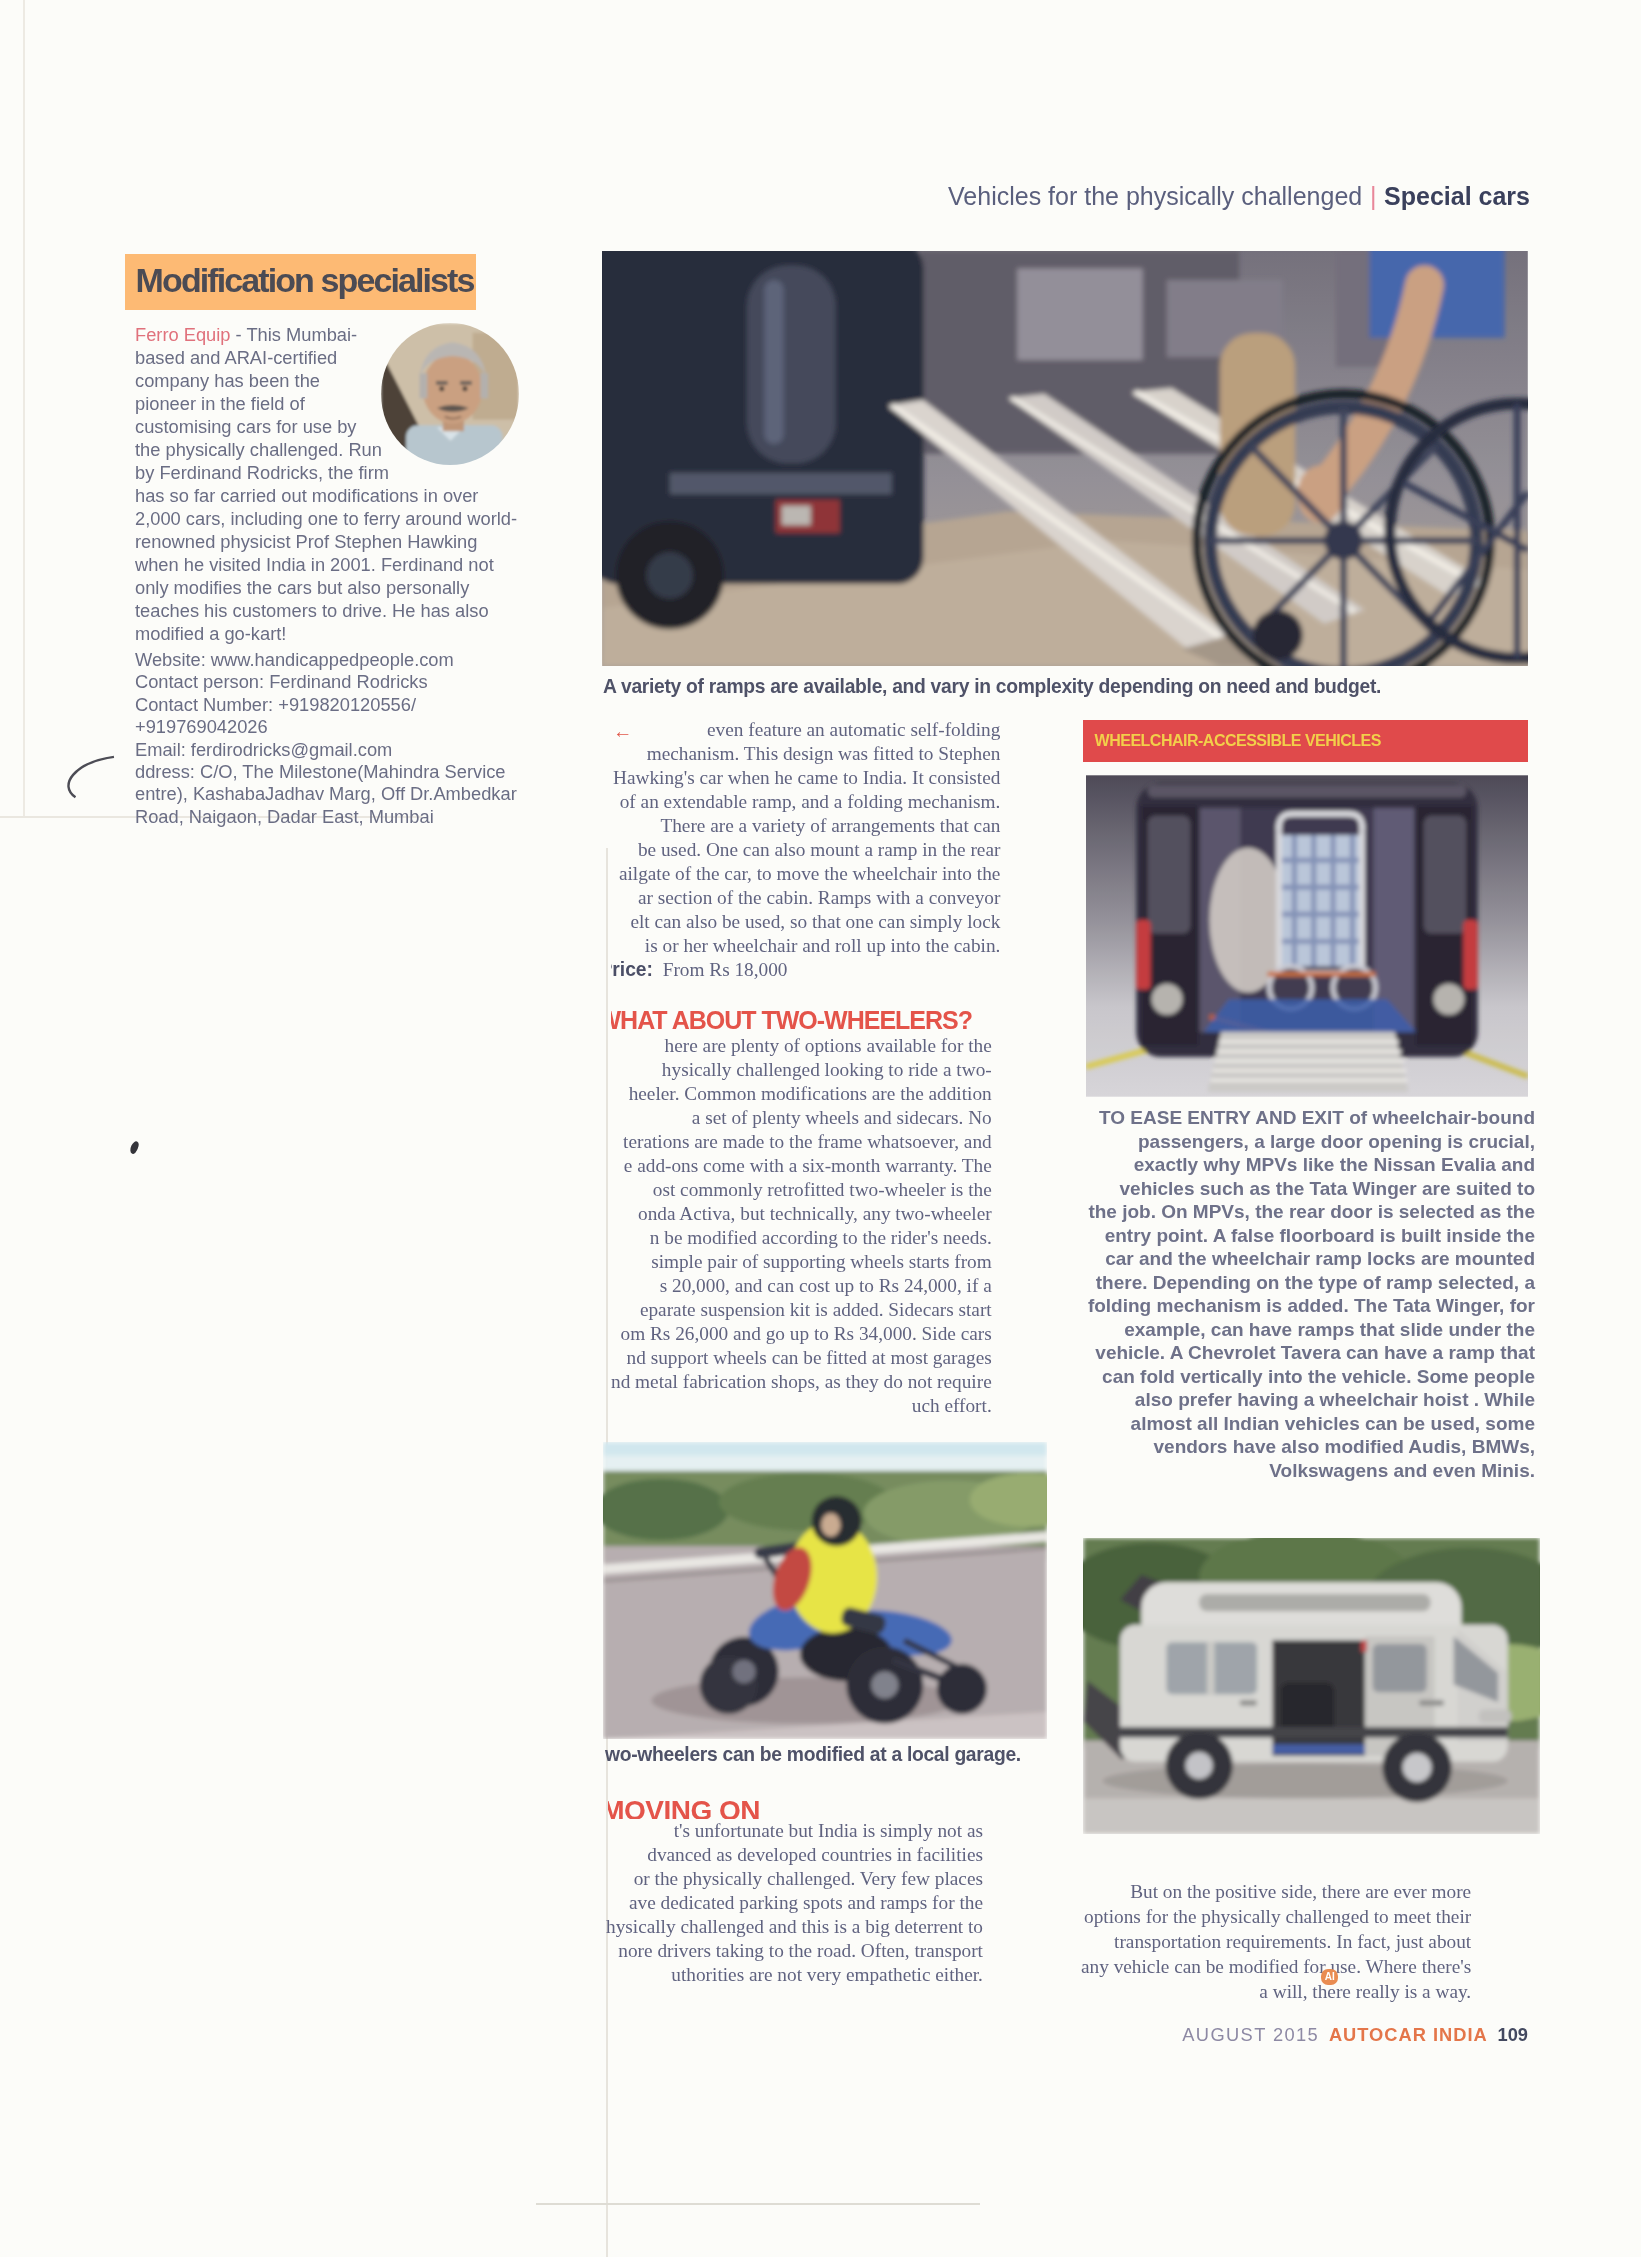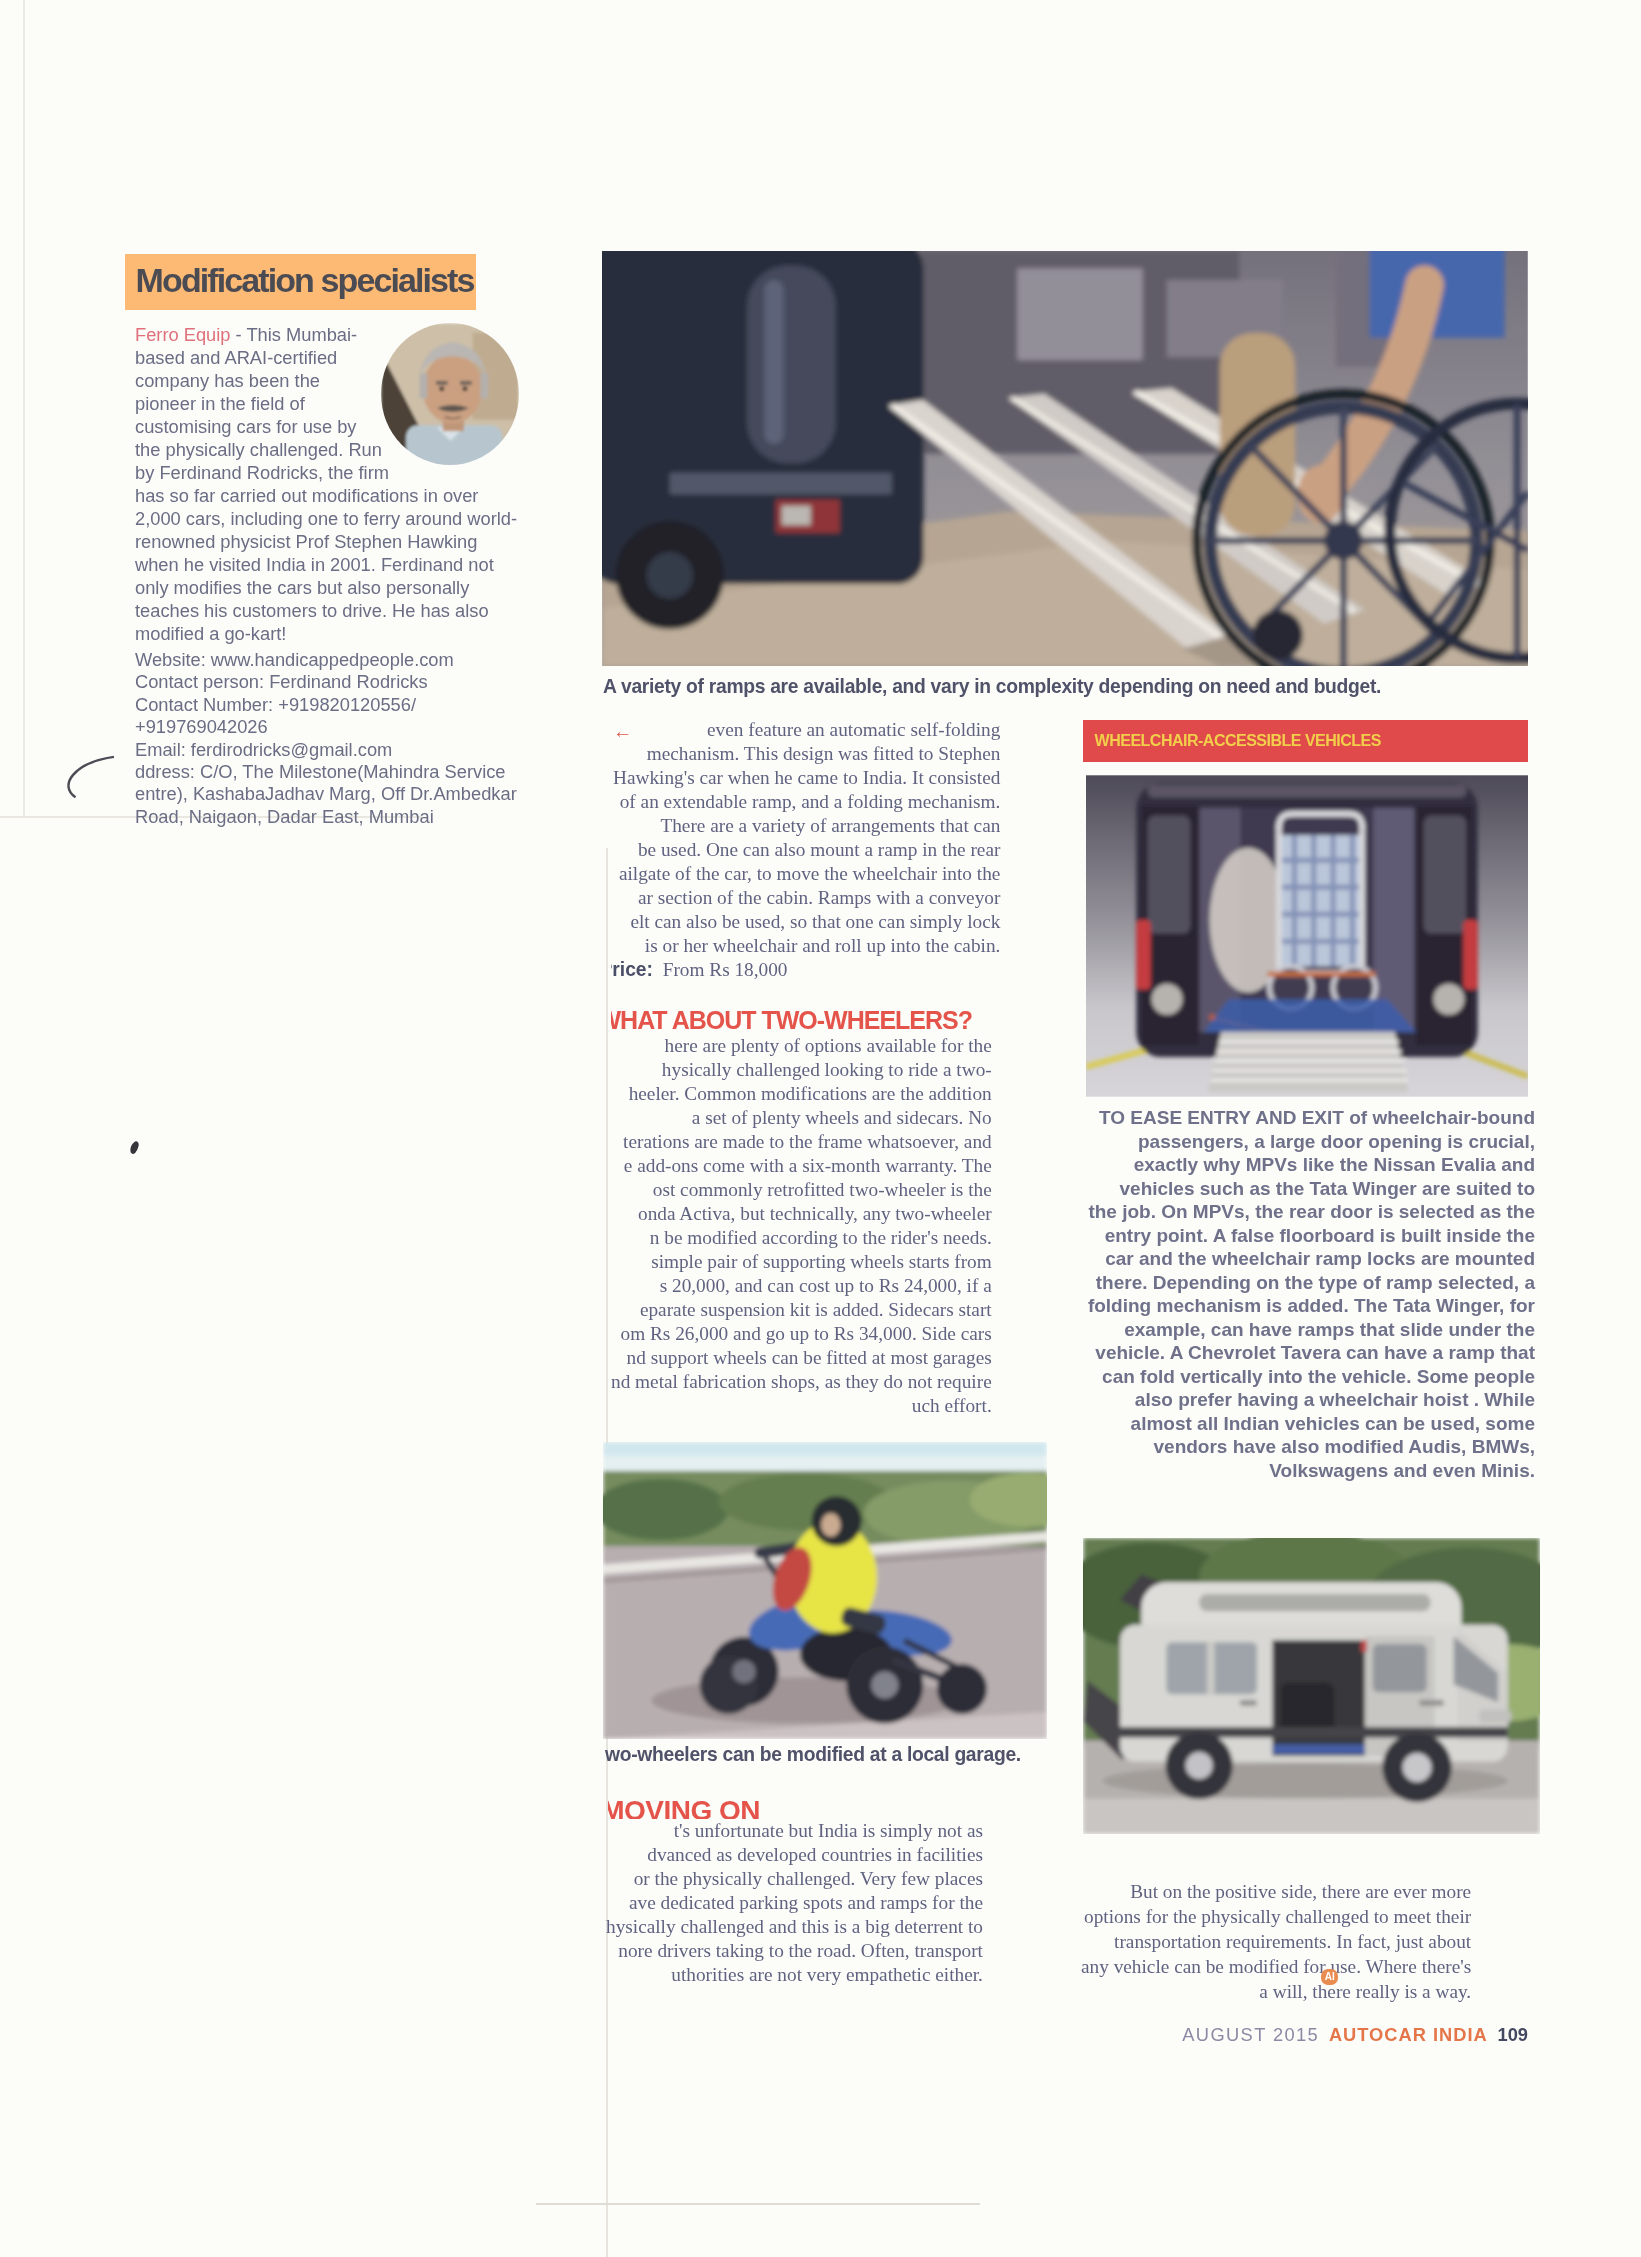--- a/index.html
+++ b/index.html
@@ -81,20 +81,23 @@
 
   <div class="abs scan-vline"></div>
   <div class="abs paper-edge"></div>
   <div class="abs clip-edge"></div>
   <div class="abs bottom-line"></div>
   <div class="abs ink-speck"></div>
   <svg class="abs pen-hook" width="68" height="50" viewBox="0 0 70 52">
     <path d="M62,4 C20,10 4,34 22,46" stroke="#4c4c55" stroke-width="2.5" fill="none"></path>
   </svg>
 
+  <div class="abs header">
+    <span class="h-sec">Vehicles for the physically challenged</span><span class="h-div">|</span><span class="h-special">Special cars</span>
+  </div>
 
   <div class="abs ybar">
     <h1>Modification specialists</h1>
   </div>
 
   <div class="abs side-para">
     <span class="portrait">
       <svg width="138" height="142" viewBox="0 0 143 147">
         <defs>
             <filter id="pb">

